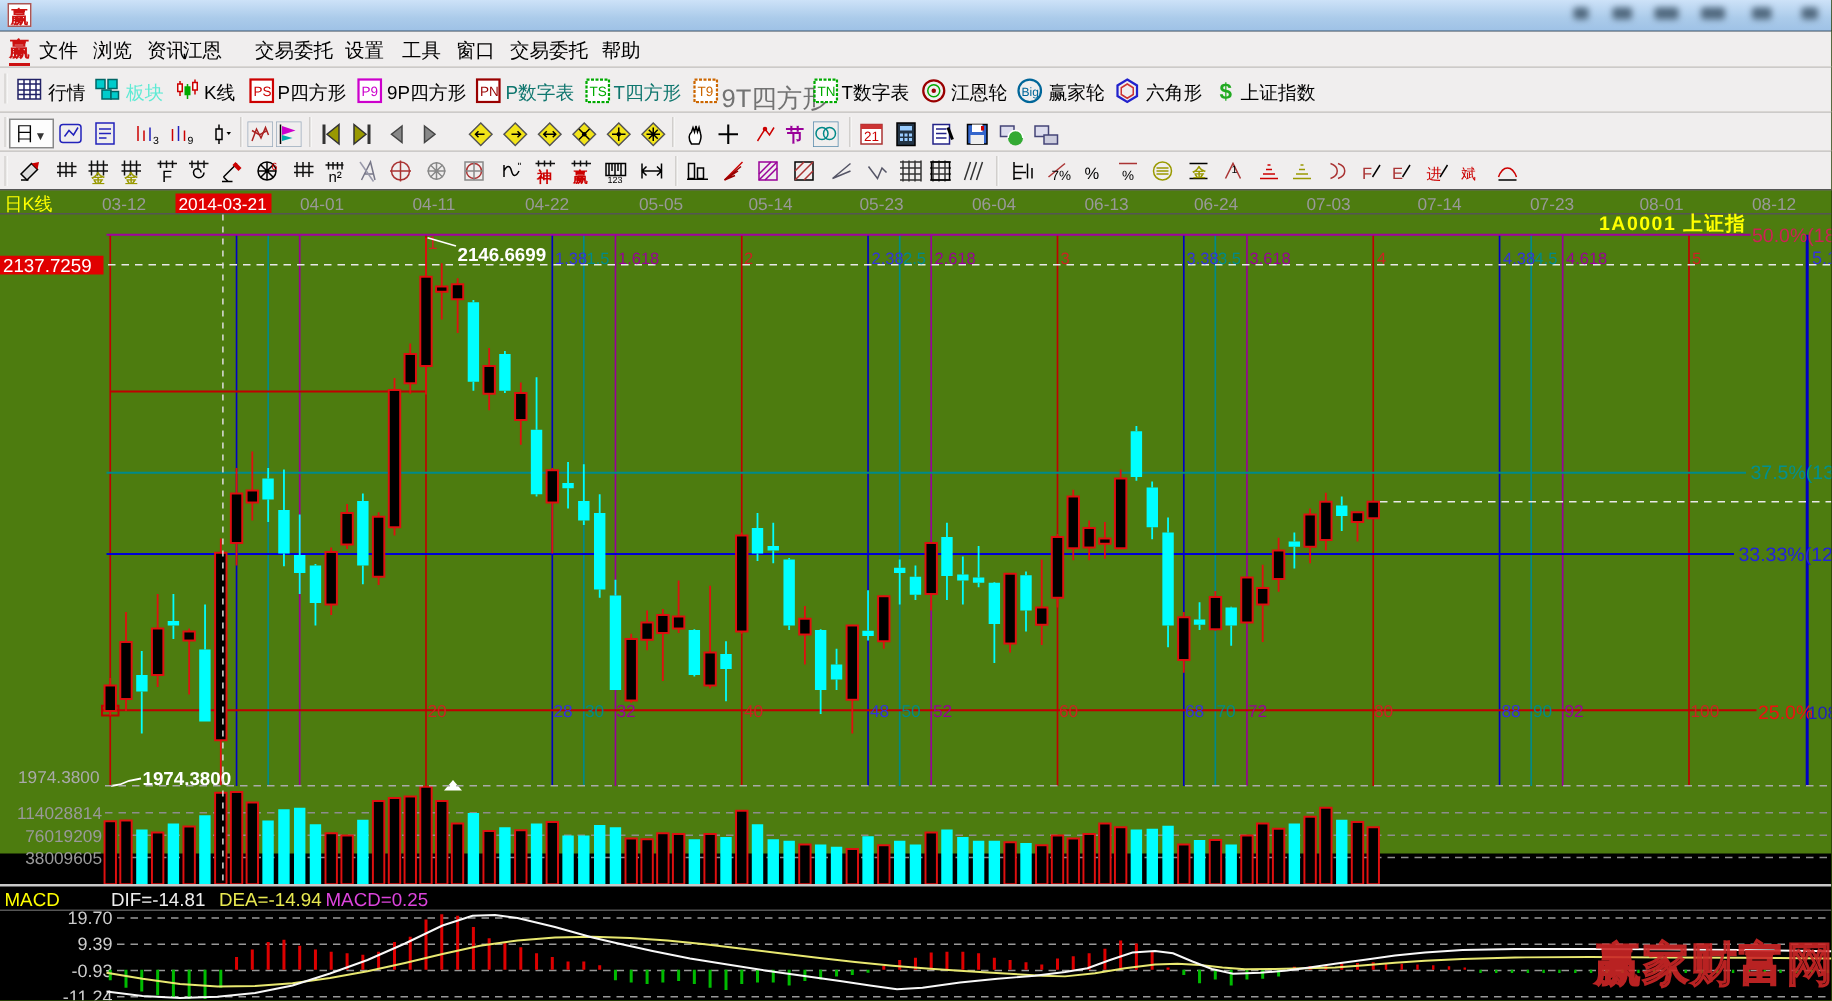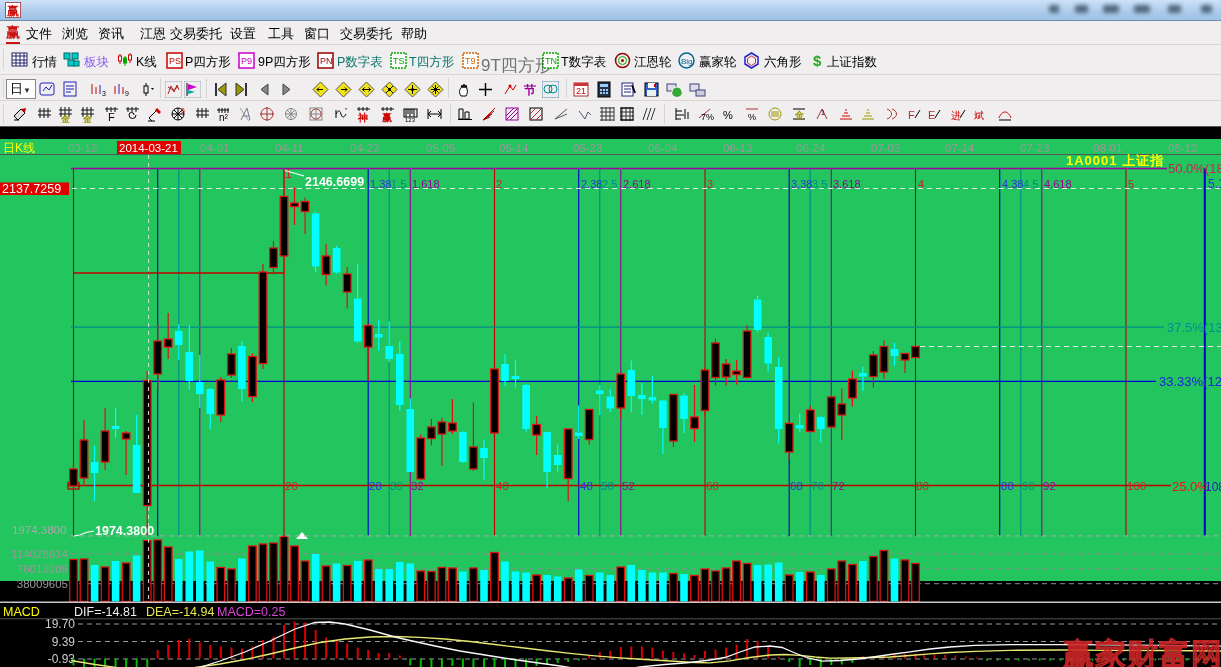--- a/index.html
+++ b/index.html
@@ -1,39 +1,39 @@
 <!DOCTYPE html>
 <html><head><meta charset="utf-8"><style>
 *{margin:0;padding:0;box-sizing:border-box}
 body{width:1221px;height:667px;overflow:hidden;font-family:"Liberation Sans",sans-serif;background:#000;position:relative}
 .titlebar{position:absolute;left:0;top:0;width:1221px;height:21px;background:linear-gradient(#cde2f8,#abcbea 60%,#9fc2e6);border-bottom:1px solid #6d8cab}
 .menubar{position:absolute;left:0;top:21px;width:1221px;height:24px;background:#f0eeee;border-bottom:1px solid #d9d6d3}
 .tb1{position:absolute;left:0;top:45px;width:1221px;height:30px;background:#f0eeee;border-bottom:1px solid #d9d6d3}
 .tb2{position:absolute;left:0;top:75px;width:1221px;height:26px;background:#f0eeee;border-bottom:1px solid #d9d6d3}
 .tb3{position:absolute;left:0;top:101px;width:1221px;height:26px;background:#f0eeee;border-bottom:1px solid #555}
-.chart{position:absolute;left:0;top:139px;width:1221px;height:442px;background:#22c55e}
+.chart{position:absolute;left:0;top:127px;width:1221px;height:442px;background:#4d7c0f}
 .mi{position:absolute;top:4px;font-size:13px;color:#000}
 .blur{position:absolute;background:#51697f;filter:blur(2px);border-radius:2px}
 .hsep{position:absolute;width:2px;background:linear-gradient(90deg,#c8c5c2,#fff);height:20px}
 </style></head><body>
 <div class="titlebar">
  <span style="position:absolute;left:5px;top:2px;width:16px;height:16px;background:#fff;border:1px solid #a55;color:#c11;font-size:12px;font-weight:bold;text-align:center;line-height:16px">赢</span>
  <div class="blur" style="left:1049px;top:5px;width:10px;height:8px"></div>
  <div class="blur" style="left:1075px;top:5px;width:13px;height:8px"></div>
  <div class="blur" style="left:1103px;top:5px;width:16px;height:8px"></div>
  <div class="blur" style="left:1134px;top:5px;width:16px;height:8px"></div>
  <div class="blur" style="left:1168px;top:5px;width:13px;height:8px"></div>
  <div class="blur" style="left:1201px;top:5px;width:11px;height:8px"></div>
 </div>
 <div class="menubar">
  <span style="position:absolute;left:6px;top:3px;font-size:14px;color:#c11;font-weight:bold;border-bottom:2px solid #c11">赢</span>
  <span class="mi" style="left:26px">文件</span>
     <span class="mi" style="left:62px">浏览</span>
  <span class="mi" style="left:98px">资讯</span>
-    <span class="mi" style="left:140px">江恩</span>
+    <span class="mi" style="left:122px">江恩</span>
  <span class="mi" style="left:170px">交易委托</span>
     <span class="mi" style="left:230px">设置</span>
  <span class="mi" style="left:268px">工具</span>
     <span class="mi" style="left:304px">窗口</span>
  <span class="mi" style="left:340px">交易委托</span>
     <span class="mi" style="left:401px">帮助</span>
 </div>
 <div class="tb1">
     <div class="hsep" style="left:3px;top:4px"></div>
   </div>
@@ -43,21 +43,21 @@
   </svg>
 <span style="position:absolute;left:32px;top:54px;font-size:12.5px;color:#000">行情</span>
 <svg style="position:absolute;left:63px;top:52px" width="17" height="17" viewBox="0 0 17 17">
     <g fill="#0cc" stroke="#066">
       <rect x="1" y="1" width="6" height="6"></rect>
       <rect x="9" y="1" width="6" height="6"></rect>
       <rect x="5" y="8" width="6" height="6"></rect>
       <rect x="11" y="9" width="5" height="5"></rect>
     </g>
   </svg>
-<span style="position:absolute;left:84px;top:54px;font-size:12.5px;color:#8b5cf6">板块</span>
+<span style="position:absolute;left:84px;top:54px;font-size:12.5px;color:#5eead4">板块</span>
 <svg style="position:absolute;left:117px;top:52px" width="17" height="17" viewBox="0 0 17 17">
     <g stroke="#c00">
       <line x1="3" y1="2" x2="3" y2="12"></line>
       <rect x="1.5" y="4" width="3" height="5" fill="#fff"></rect>
     </g>
     <g stroke="#0a0">
       <line x1="8" y1="4" x2="8" y2="14"></line>
       <rect x="6.5" y="6" width="3" height="5" fill="#0a0"></rect>
     </g>
     <g stroke="#c00">

